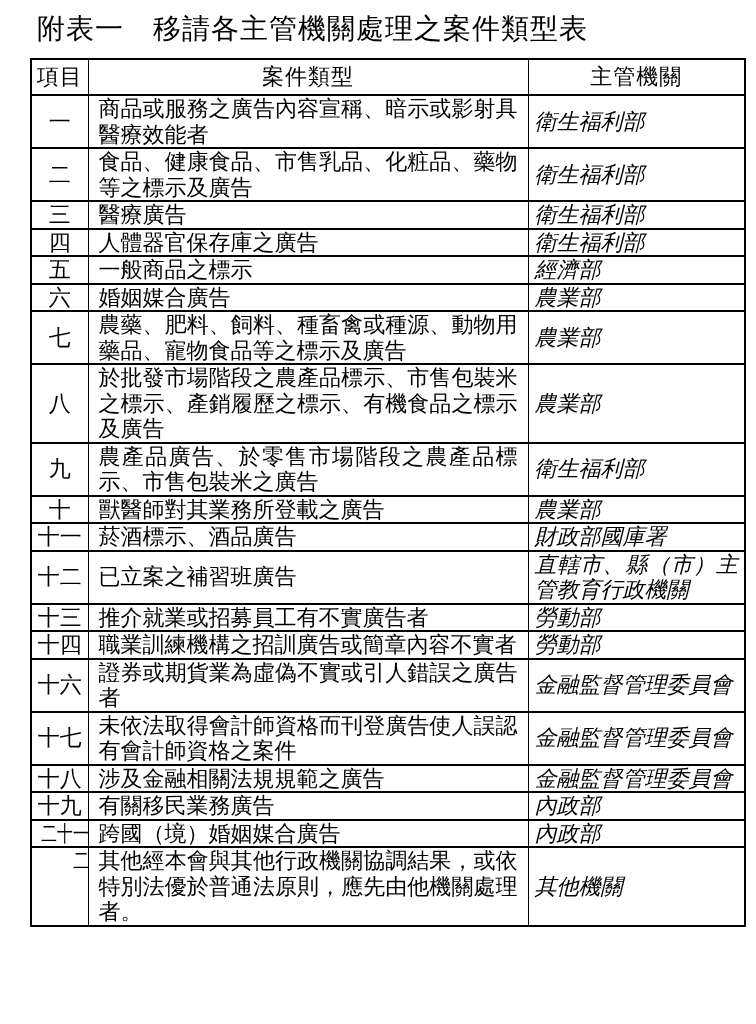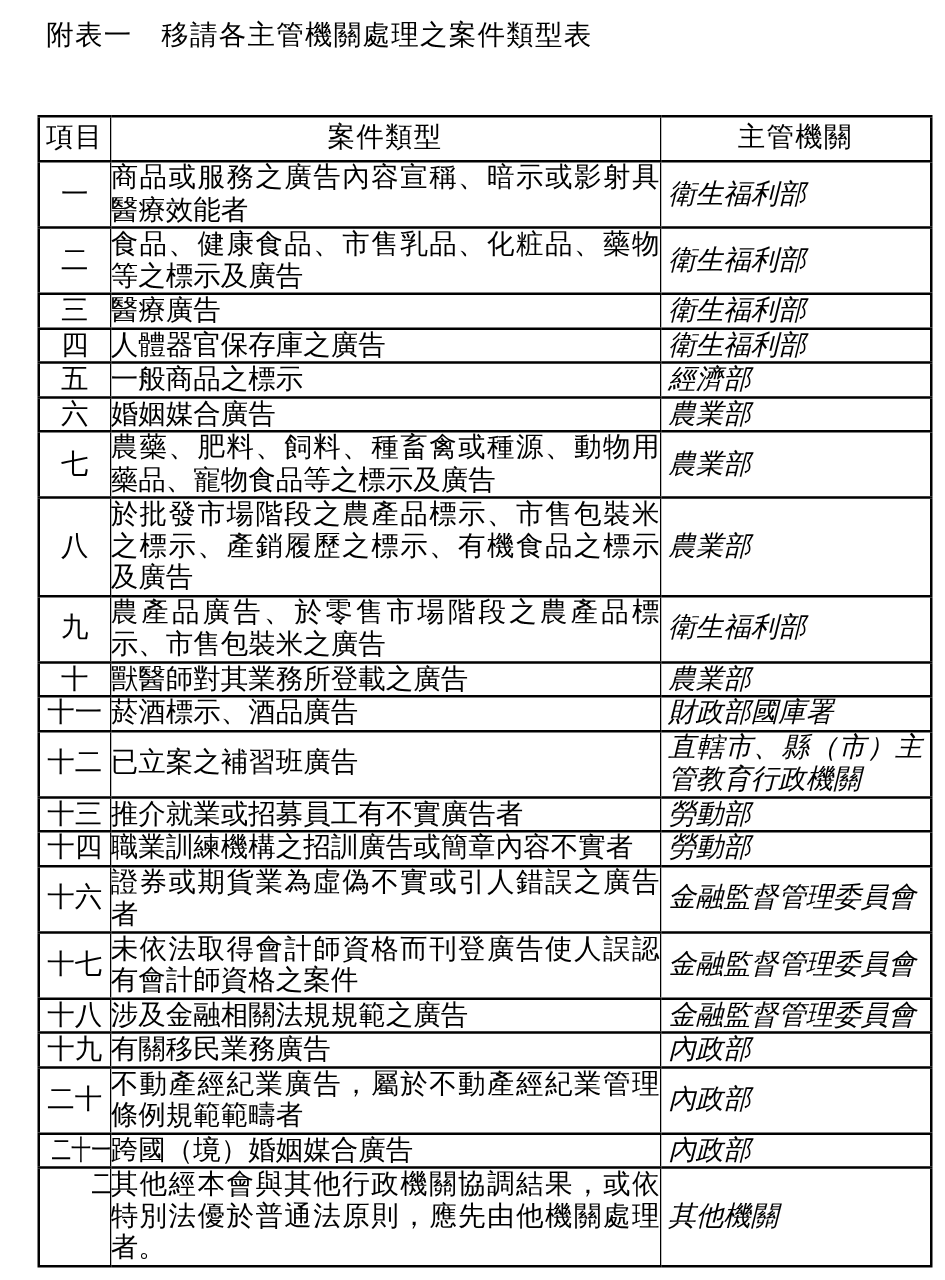--- a/index.html
+++ b/index.html
@@ -15,35 +15,34 @@
   .page {
     position: relative;
     width: 756px;
     height: 1024px;
     background: #ffffff;
   }
   .doc-title {
     position: absolute;
     left: 37px;
     top: 12px;
-    font-size: 22px;
+    font-size: 28px;
     line-height: 34px;
     letter-spacing: 1px;
     white-space: nowrap;
     font-weight: 500;
   }
   table.case-table {
     position: absolute;
     left: 30px;
     top: 58px;
     width: 714px;
     border-collapse: collapse;
     table-layout: fixed;
     border: 2px solid #000000;
-    margin-top: 34px;
   }
   col.c-item { width: 57px; }
   col.c-case { width: 440px; }
   col.c-auth { width: 217px; }
   th, td {
     border: 1px solid #000000;
     border-top-width: 2px;
     border-bottom-width: 2px;
     font-size: 22px;
     line-height: 25.5px;
@@ -55,21 +54,21 @@
   th {
     height: 34px;
     text-align: center;
     letter-spacing: 1px;
   }
   td.col-item {
     text-align: center;
   }
   td.col-case {
     text-align: justify;
-    padding: 0 0;
+    padding: 0 10px;
   }
   td.col-auth {
     text-align: justify;
     padding: 0 6px;
     font-style: italic;
   }
   .item-label {
     display: inline-block;
     white-space: nowrap;
   }
@@ -184,25 +183,20 @@
         <td class="col-item"><span class="item-label">十八</span></td>
         <td class="col-case">涉及金融相關法規規範之廣告</td>
         <td class="col-auth">金融監督管理委員會</td>
       </tr>
       <tr>
         <td class="col-item"><span class="item-label">十九</span></td>
         <td class="col-case">有關移民業務廣告</td>
         <td class="col-auth">內政部</td>
       </tr>
       <tr>
-        <td class="col-item"><span class="item-label">二十</span></td>
-        <td class="col-case">不動產經紀業廣告，屬於不動產經紀業管理條例規範範疇者</td>
-        <td class="col-auth">內政部</td>
-      </tr>
-      <tr>
         <td class="col-item"><span class="item-label" style="transform: scaleX(0.72);">二十一</span></td>
         <td class="col-case">跨國（境）婚姻媒合廣告</td>
         <td class="col-auth">內政部</td>
       </tr>
       <tr>
         <td class="col-item"><span class="item-label" style="transform: scaleX(0.72);">二十二</span></td>
         <td class="col-case">其他經本會與其他行政機關協調結果，或依特別法優於普通法原則，應先由他機關處理者。</td>
         <td class="col-auth">其他機關</td>
       </tr>
     </tbody>

